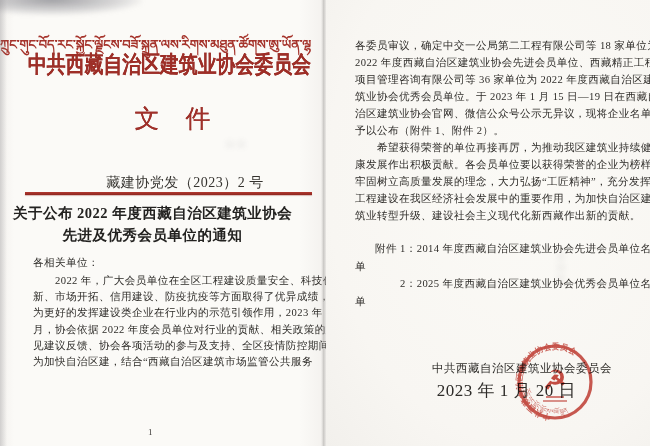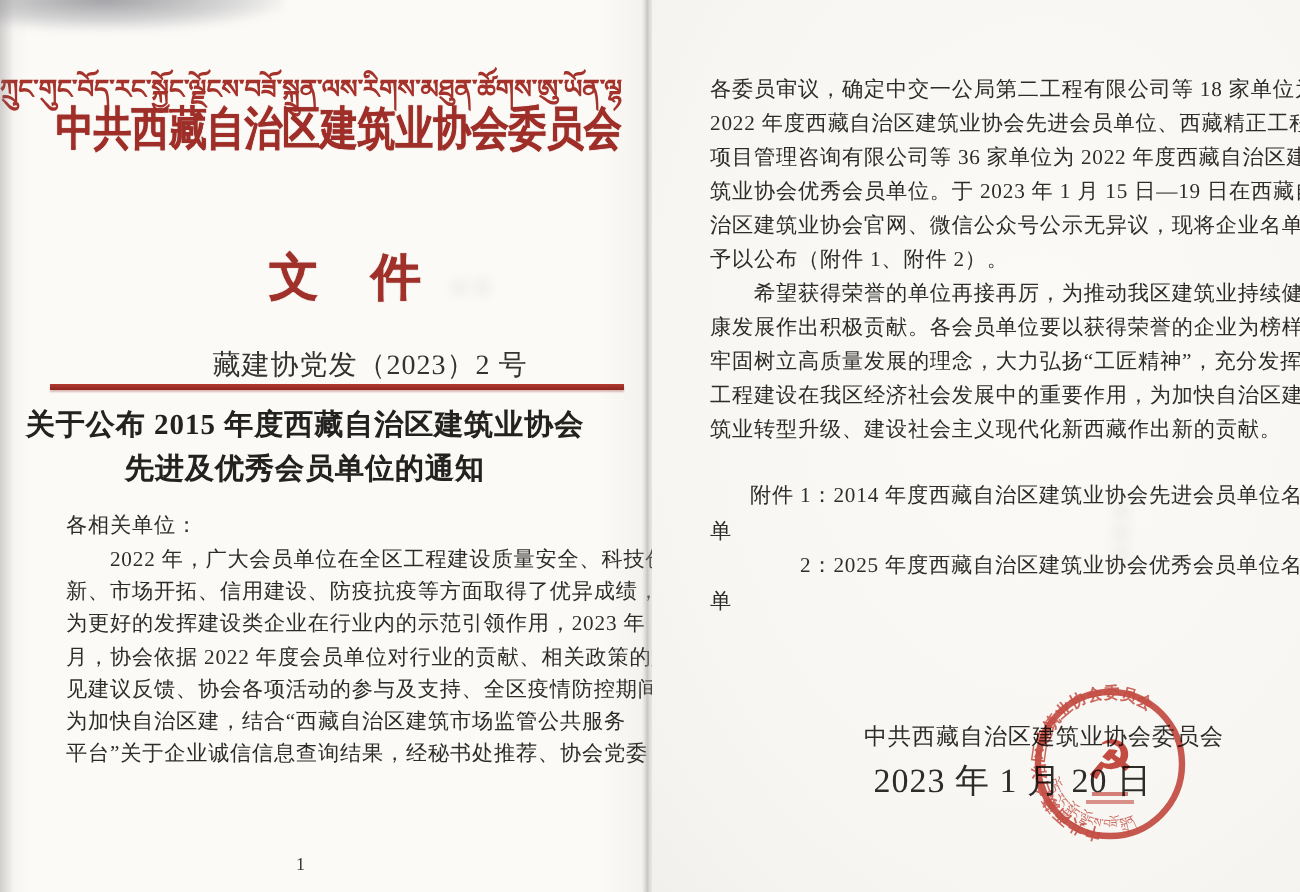--- a/index.html
+++ b/index.html
@@ -44,23 +44,22 @@
     text-shadow:0 0 .5px #8c241e;
   }
   .doc-label-tibetan{
     position:absolute;left:0;top:88px;width:345px;text-align:center;
     color:#a5332b;font-size:11px;font-weight:bold;
   }
   .doc-label-tibetan span{display:inline-block;}
   .doc-label-tibetan .t2{margin-left:30px;}
   .doc-label{
     position:absolute;left:0;top:102px;width:345px;text-align:center;
-    color:#a0302a;font-size:25px;font-weight:bold;
+    color:#a0302a;font-size:25px;font-weight:normal;
     text-shadow:0 0 .5px #8c241e;
-    margin-top:20px;
   }
   .doc-label .c2{margin-left:26px;}
   .doc-number{
     position:absolute;left:60px;top:174px;width:250px;text-align:center;
     color:#35332f;font-size:14px;letter-spacing:.5px;
   }
   .red-rule{
     position:absolute;left:25px;top:192px;width:287px;height:3px;
     background:linear-gradient(180deg,#b23a30,#8e251f);
     box-shadow:0 1px 1px rgba(140,40,30,.3);
@@ -92,32 +91,31 @@
 
   <div class="page page-left">
     <div class="masthead-tibetan">ཀྲུང་གུང་བོད་རང་སྐྱོང་ལྗོངས་བཟོ་སྐྲུན་ལས་རིགས་མཐུན་ཚོགས་ཨུ་ཡོན་ལྷན་ཁང་གི</div>
     <div class="masthead-title">中共西藏自治区建筑业协会委员会</div>
     <div class="doc-label">
       <span class="c1">文</span><span class="c2">件</span>
     </div>
     <div class="doc-number">藏建协党发（2023）2 号</div>
     <div class="red-rule"></div>
     <div class="notice-title">
-      <div class="line">关于公布 2015 年度西藏自治区建筑业协会</div>
+      <div class="line">关于公布 2022 年度西藏自治区建筑业协会</div>
       <div class="line">先进及优秀会员单位的通知</div>
     </div>
     <div class="bodytext salutation">各相关单位：</div>
     <div class="left-body">
       <div class="bodytext bl">　　2022 年，广大会员单位在全区工程建设质量安全、科技创</div>
       <div class="bodytext bl">新、市场开拓、信用建设、防疫抗疫等方面取得了优异成绩，</div>
       <div class="bodytext bl">为更好的发挥建设类企业在行业内的示范引领作用，2023 年 1</div>
       <div class="bodytext bl">月，协会依据 2022 年度会员单位对行业的贡献、相关政策的意</div>
       <div class="bodytext bl">见建议反馈、协会各项活动的参与及支持、全区疫情防控期间</div>
       <div class="bodytext bl">为加快自治区建，结合“西藏自治区建筑市场监管公共服务</div>
-      <div class="bodytext bl">平台”关于企业诚信信息查询结果，经秘书处推荐、协会党委</div>
     </div>
     <div class="page-num">1</div>
     <div class="ghost" style="left:225px;top:138px;width:50px;height:26px;">▤▥</div>
   </div>
 
   <div class="seam"></div>
 
   <div class="page page-right">
     <div class="right-body">
       <div class="bodytext bl">各委员审议，确定中交一公局第二工程有限公司等 18 家单位为</div>

